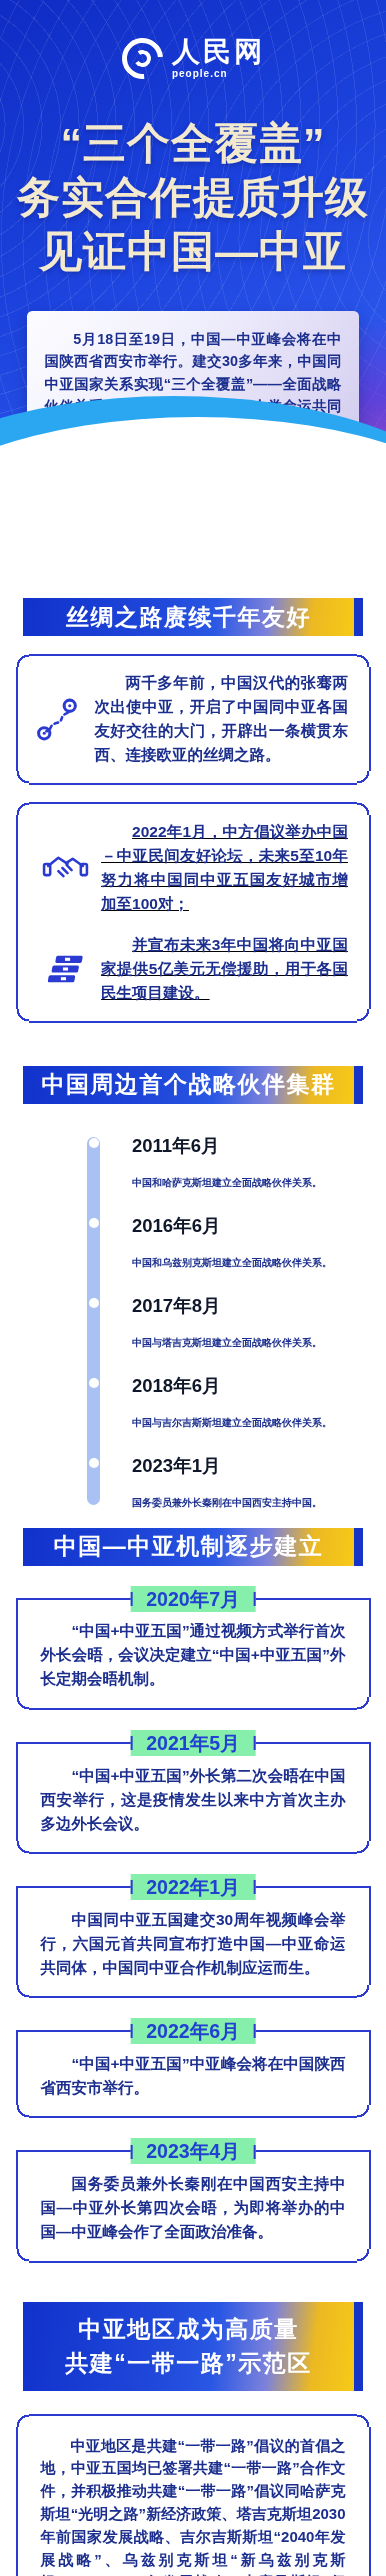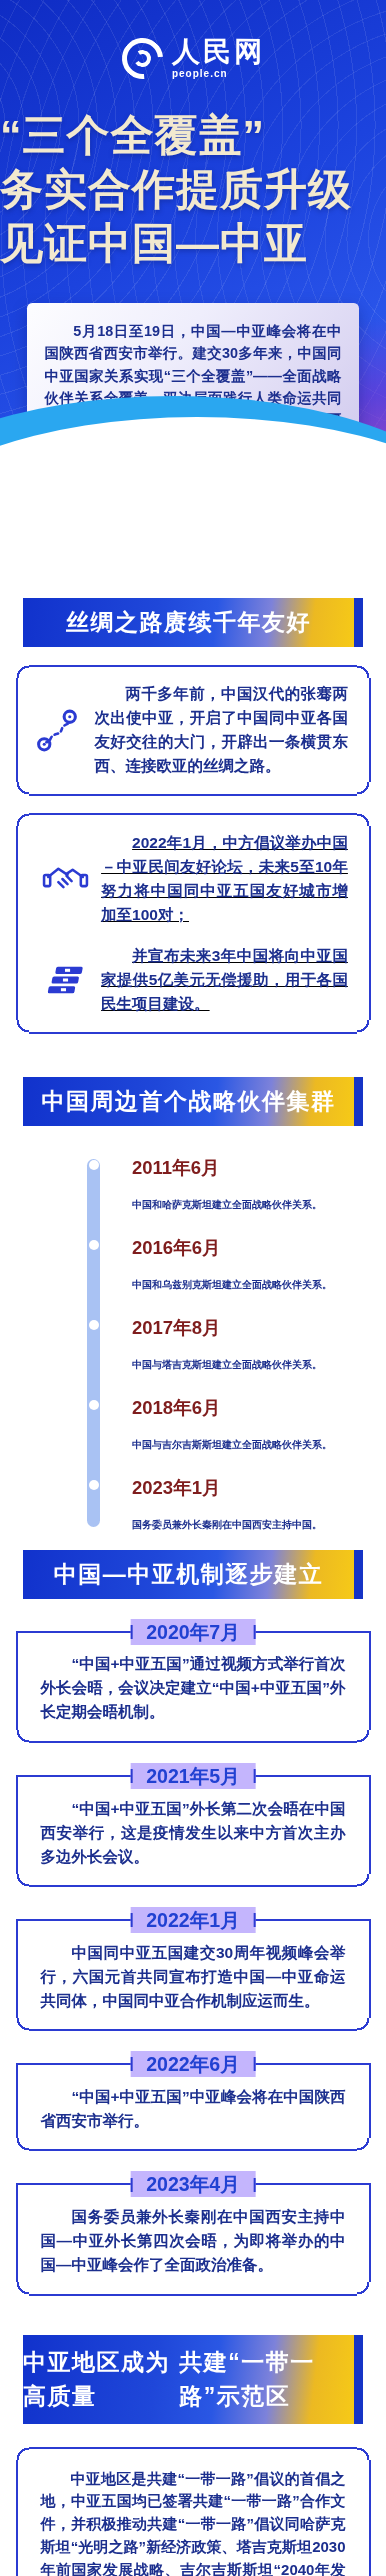--- a/index.html
+++ b/index.html
@@ -17,60 +17,60 @@
   .curve-white{position:absolute;left:-25%;bottom:-70px;width:152%;height:222px;background:#fff;border-radius:100% 100% 0 0;}
   .hero-logo{position:relative;padding-top:37px;}
   .plogo{display:flex;align-items:center;justify-content:center;gap:8.2px;}
   .swirl{width:43px;height:43px;position:relative;flex:none;}
   .swirl::before{content:"";position:absolute;inset:1px;border-radius:50%;border:5.2px solid var(--c1);border-right-color:transparent;transform:rotate(40deg);}
   .swirl::after{content:"";position:absolute;inset:13px;border-radius:50%;border:4.1px solid var(--c2);border-left-color:transparent;transform:rotate(12deg);}
   .plogo .t{text-align:left;}
   .plogo .n{font-size:28px;font-weight:800;letter-spacing:3.1px;line-height:1;}
   .plogo .d{font-size:10px;letter-spacing:1px;margin-top:2px;font-weight:600;}
   .hero-logo{--c1:#ffffff;--c2:#ffffff;color:#ffffff;}
-  .hero-title{position:relative;margin-top:28px;text-align:left;font-weight:800;
+  .hero-title{position:relative;margin-top:36px;text-align:center;font-weight:800;
     font-size:43px;line-height:1.26;color:#f2e9cf;letter-spacing:1px;
     text-shadow:0 2.1px 5.2px rgba(10,20,90,.35);}
   .intro-card{position:relative;margin:32px 27px 0;border-radius:5.2px;padding:17.5px 17.5px 15.5px;
     background:linear-gradient(128deg,#fdfdff 0%,#efeefc 38%,#dcd7f3 75%,#cdc6ec 100%);
     color:#1c2f8e;font-size:14.4px;line-height:1.55;font-weight:600;text-align:justify;text-indent:2em;
     box-shadow:0 6.2px 15.5px rgba(8,18,90,.3);}
 
   
-  .banner{position:relative;margin:29px 32px 0 23px;height:49px;display:flex;align-items:center;justify-content:center;
+  .banner{position:relative;margin:29px 32px 0 23px;height:38px;display:flex;align-items:center;justify-content:center;
     font-size:23px;font-weight:800;color:#fff;letter-spacing:1.5px;
     background:linear-gradient(97deg,#1132cc 0%,#1f47d9 40%,#2a57e4 58%,#7d82da 74%,#ecb922 87%,#f6ca17 100%);}
   .banner::after{content:"";position:absolute;right:-8.8px;top:0;width:8.8px;height:100%;background:#1634c6;}
-  .banner.two{height:auto;padding:10.3px 0;flex-direction:row;line-height:1.5;}
+  .banner.two{height:auto;padding:10.3px 0;flex-direction:column;line-height:1.5;}
 
   
   .card{position:relative;margin:17.5px 15.5px 0;border:2.1px solid #2b3bd2;background:#fff;padding:15.5px 20.6px;}
   .c{position:absolute;width:13.4px;height:13.4px;z-index:2;}
   .c.tl{top:-2.1px;left:-2.1px;background:radial-gradient(circle at 100% 100%,#fff 0 10.3px,#2b3bd2 10.3px 12.4px,#fff 12.4px);}
   .c.tr{top:-2.1px;right:-2.1px;background:radial-gradient(circle at 0 100%,#fff 0 10.3px,#2b3bd2 10.3px 12.4px,#fff 12.4px);}
   .c.bl{bottom:-2.1px;left:-2.1px;background:radial-gradient(circle at 100% 0,#fff 0 10.3px,#2b3bd2 10.3px 12.4px,#fff 12.4px);}
   .c.br{bottom:-2.1px;right:-2.1px;background:radial-gradient(circle at 0 0,#fff 0 10.3px,#2b3bd2 10.3px 12.4px,#fff 12.4px);}
   .card-text{font-size:15.5px;line-height:1.55;color:#1c2f8e;font-weight:600;text-align:justify;text-indent:2em;}
   .irow{position:relative;padding-left:63px;min-height:52px;display:flex;align-items:center;text-decoration:underline;}
   .irow + .irow{margin-top:17.5px;}
   .icon-box{position:absolute;left:0;top:50%;transform:translateY(-50%);width:54px;display:flex;justify-content:center;}
   .icon-box svg{width:49px;height:49px;}
 
   
   .timeline{position:relative;margin:27px 19.6px 0 87px;padding:2.1px 0;}
   .timeline::before{content:"";position:absolute;left:0;top:6.2px;bottom:7.2px;width:13.4px;border-radius:6.7px;background:#a9c2f3;}
   .t-item{position:relative;padding-left:45px;margin-bottom:23px;}
   .t-item:last-child{margin-bottom:0;}
   .t-dot{position:absolute;left:1.5px;top:5.2px;width:10.3px;height:10.3px;border-radius:50%;background:#fff;}
-  .t-date{font-size:18.5px;font-weight:800;color:#7f1d1d;}
+  .t-date{font-size:18.5px;font-weight:800;color:#0f172a;}
   .t-desc{margin-top:18px;font-size:10px;color:#1c2f8e;font-weight:700;}
 
   
   .dated-card{margin-top:32px;padding:19.6px 23px 16.5px;}
-  .date-chip{position:absolute;top:-14px;left:50%;transform:translateX(-50%);background:#c4b5fd;
+  .date-chip{position:absolute;top:-14px;left:50%;transform:translateX(-50%);background:#86efac;
     padding:0 15.5px;font-size:19.6px;font-weight:800;color:#2141d2;white-space:nowrap;line-height:26px;z-index:3;}
   .date-chip::before,.date-chip::after{content:"";position:absolute;top:6.2px;width:2.1px;height:14px;background:#2b3bd2;}
   .date-chip::before{left:0;}
   .date-chip::after{right:0;}
 </style>
 </head>
 <body>
 
 <div class="page">
 

